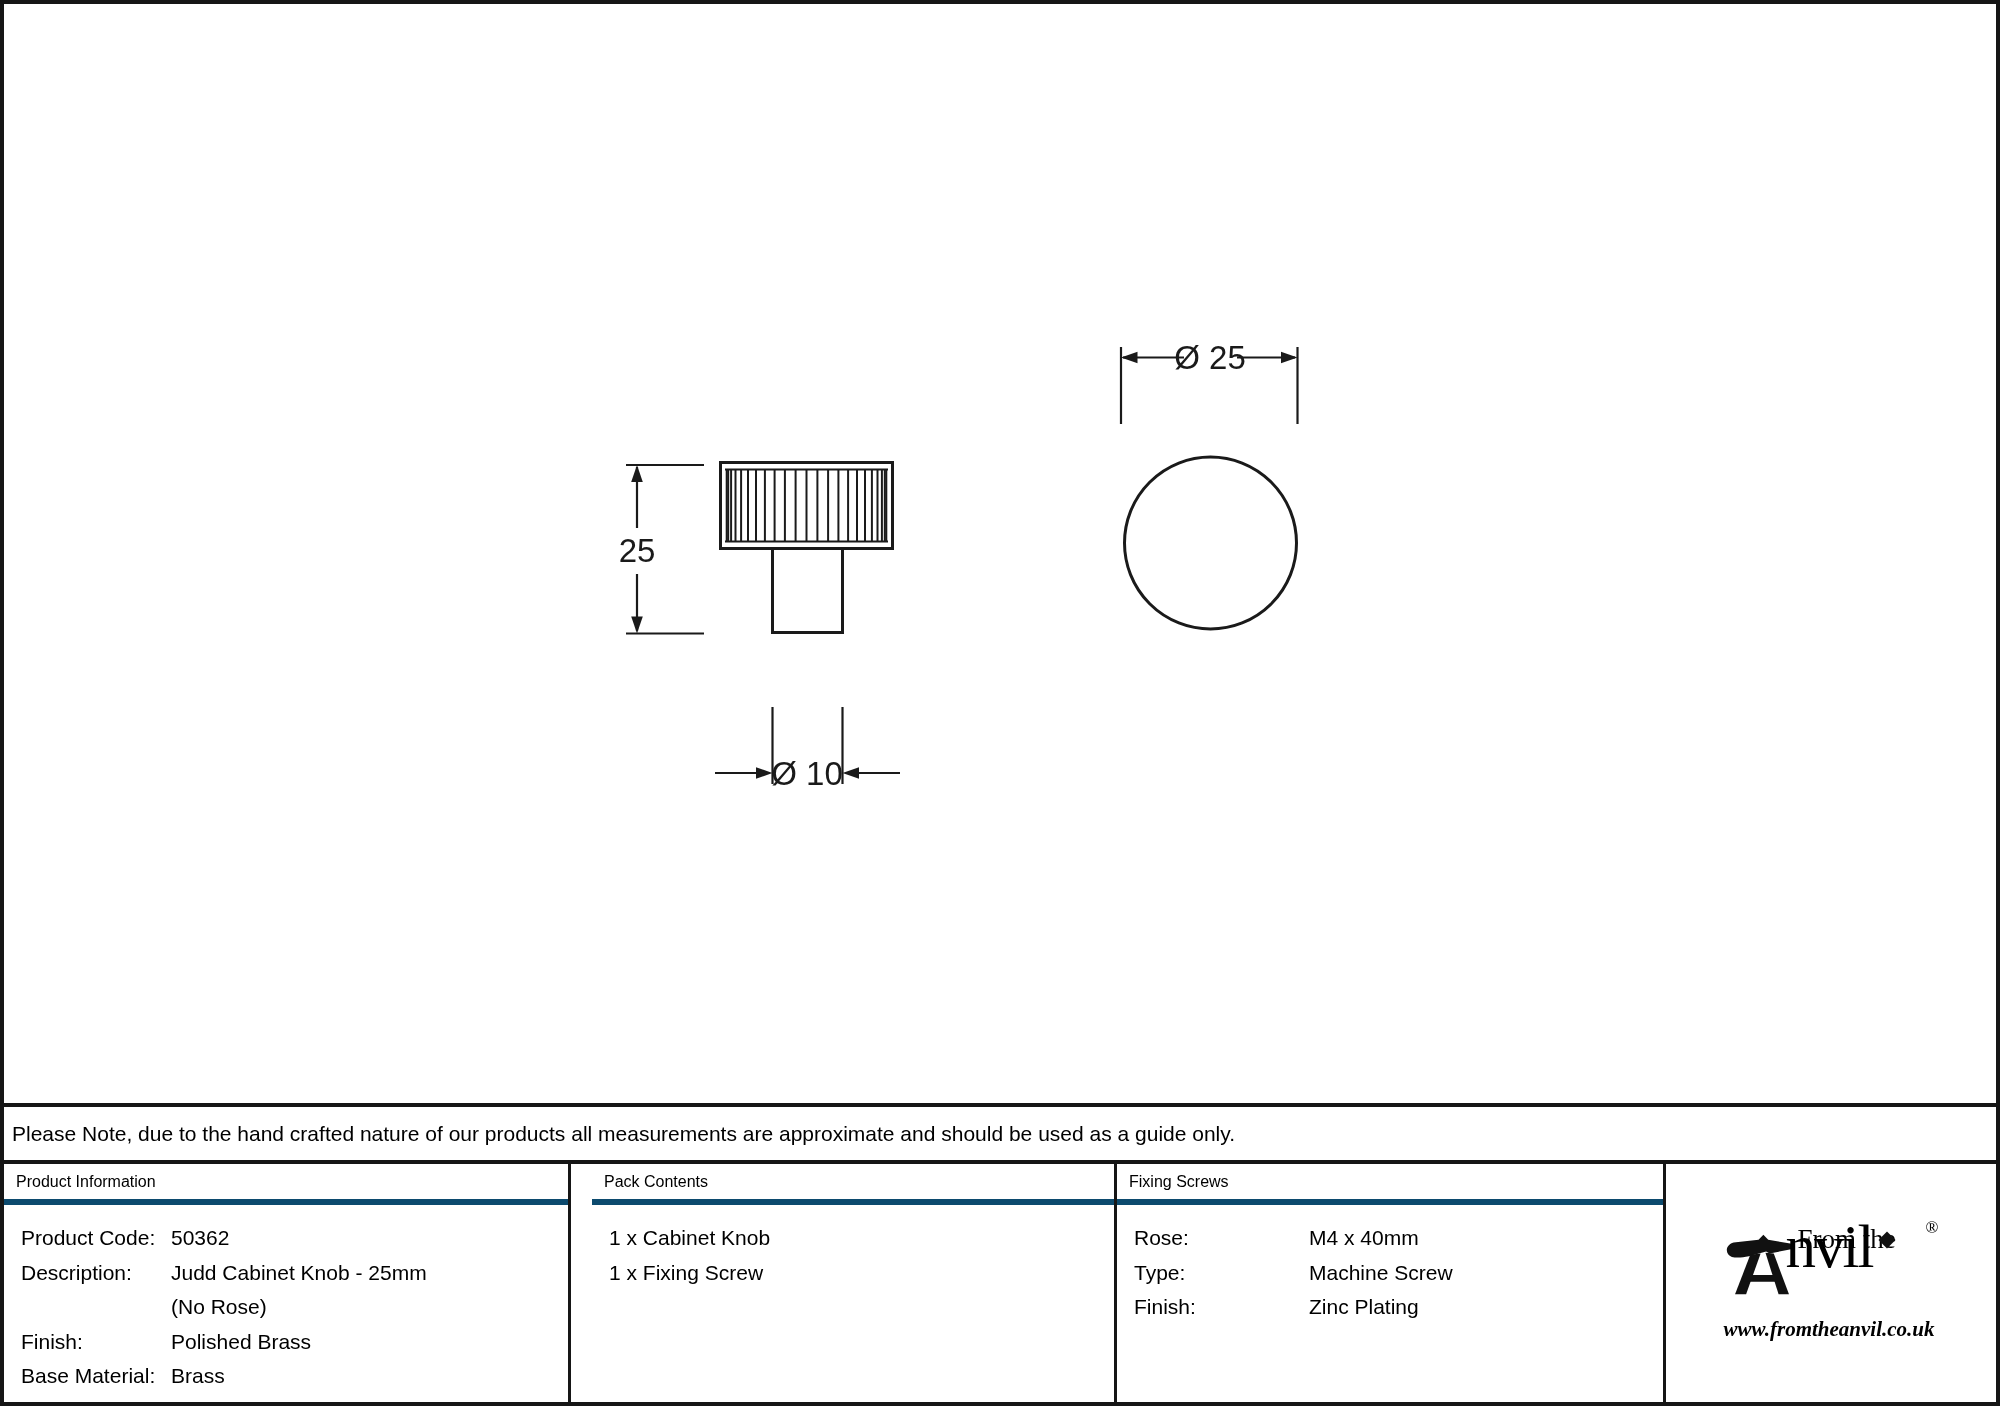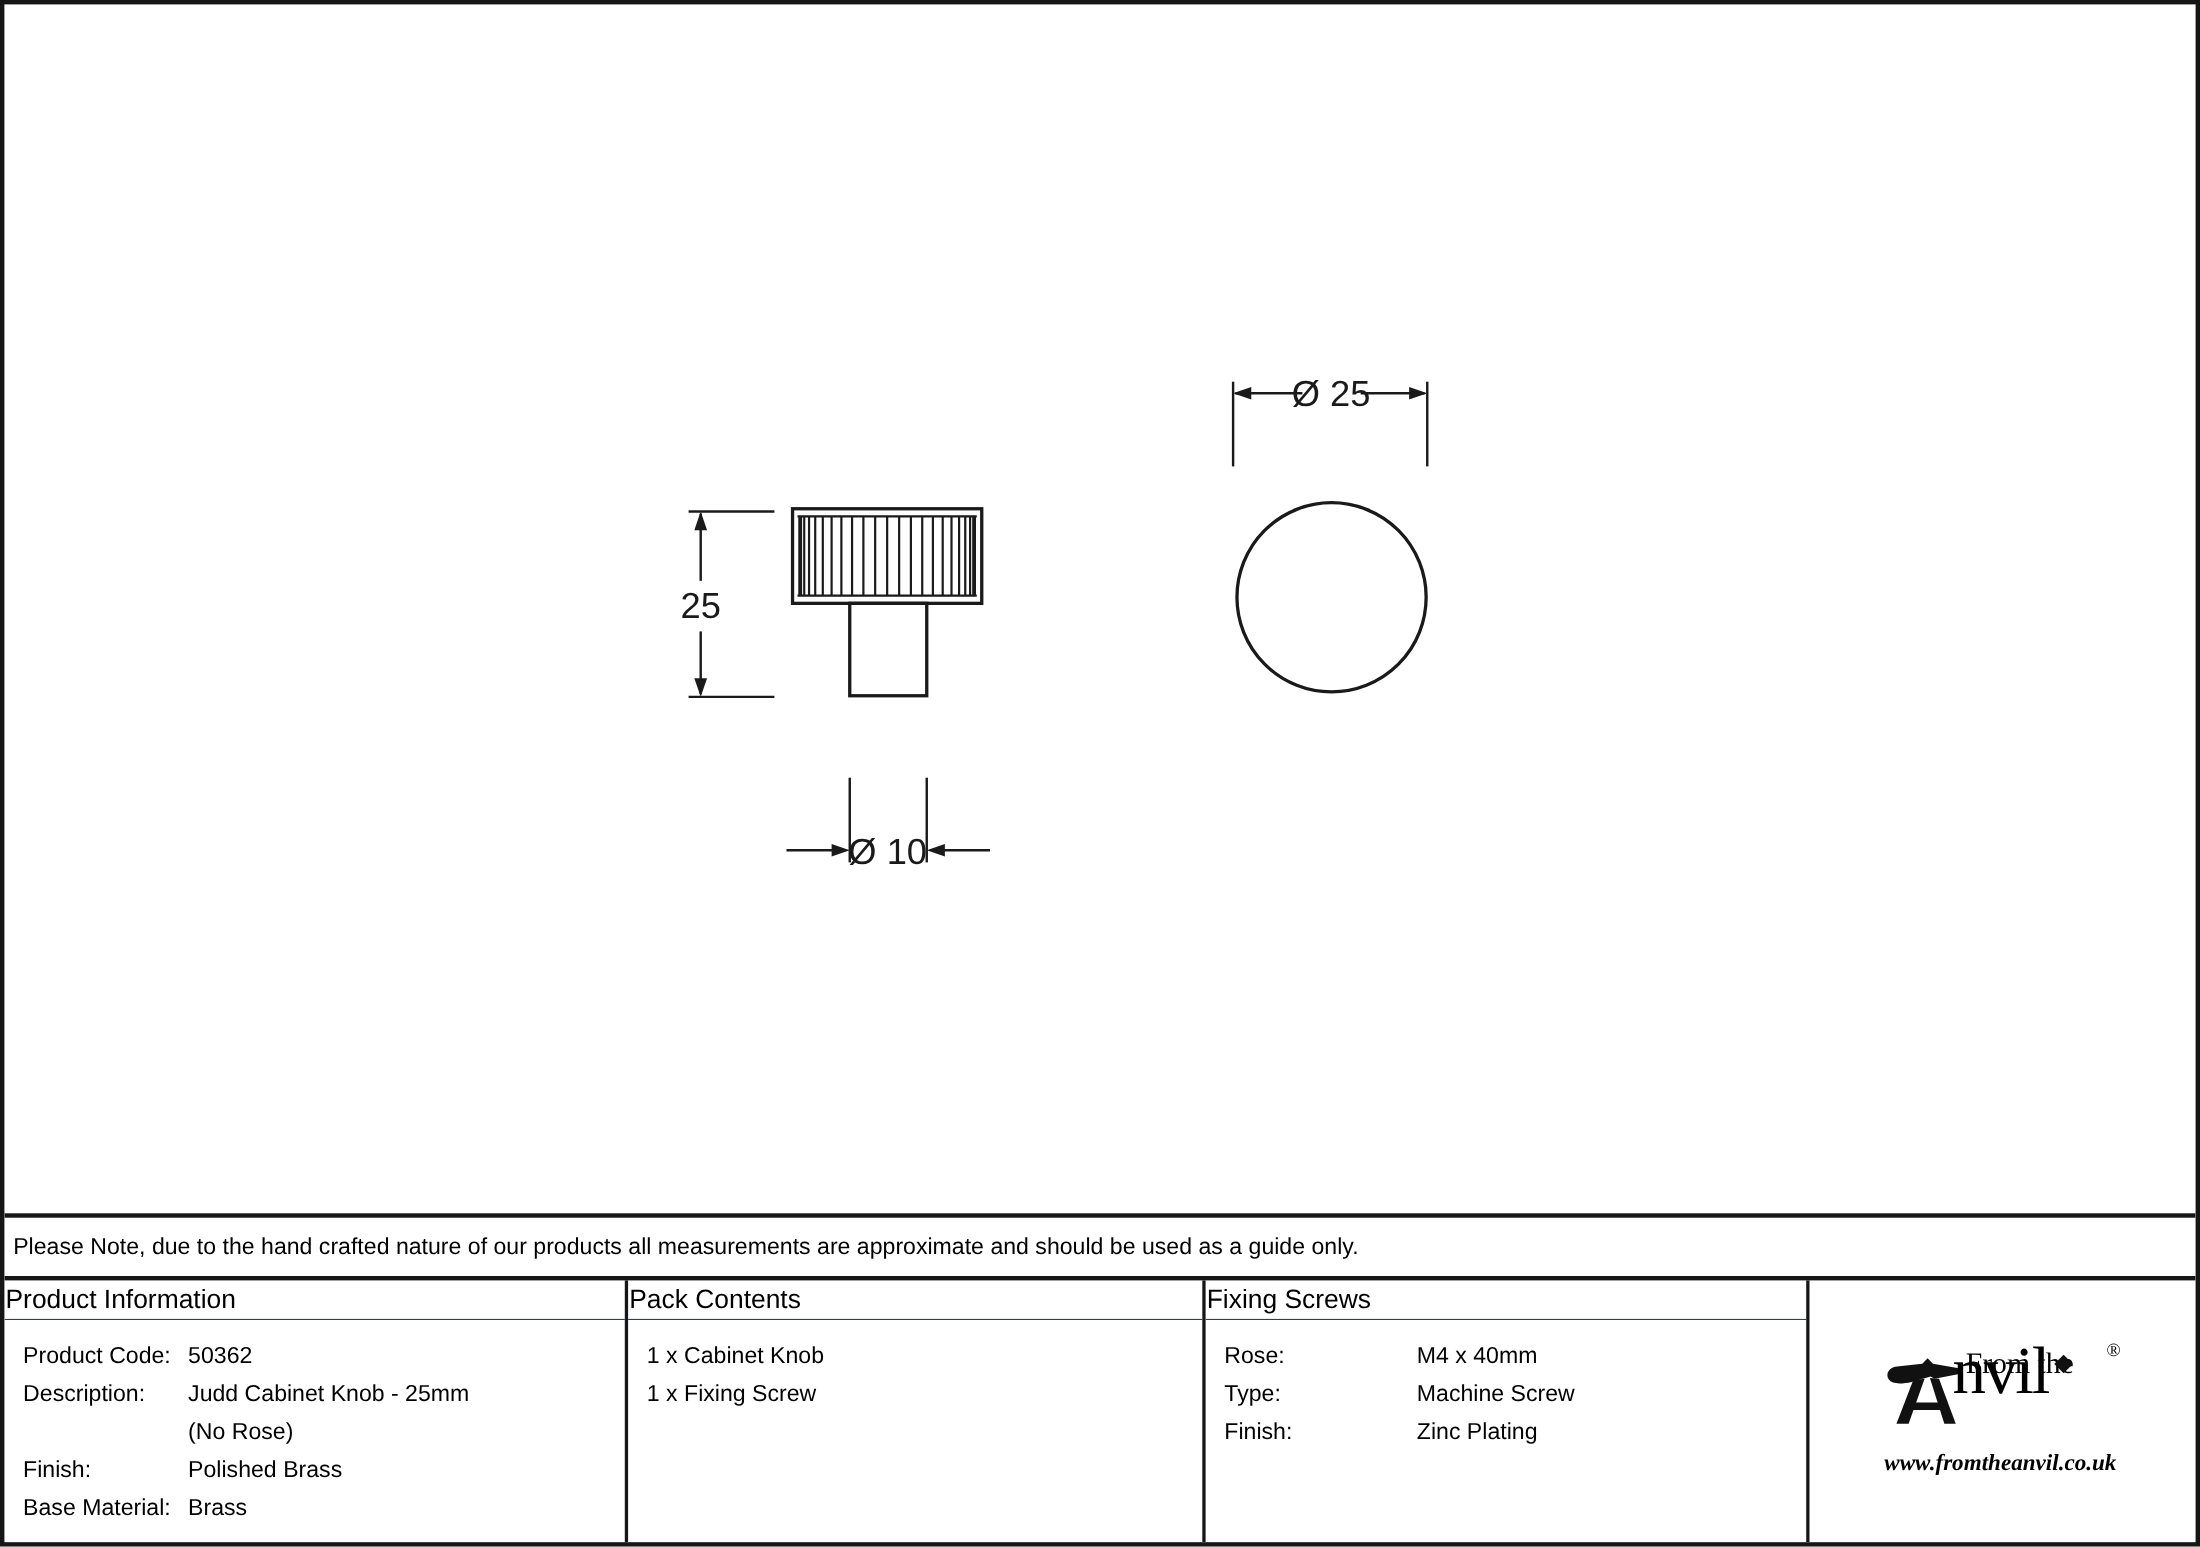--- a/index.html
+++ b/index.html
@@ -22,27 +22,27 @@
     line-height:53px;padding-left:8px;font-size:21px;
     box-sizing:content-box;
   }
   
   .spec-table{
     position:absolute;left:0;right:0;top:1160px;bottom:0;
     display:flex;
   }
   .spec-col{position:relative;box-sizing:border-box;border-right:3px solid #161616;}
   .col-product{width:567px;}
-  .col-pack{width:525px;}
+  .col-pack{width:525px;margin-left:21px;}
   .col-fixing{width:549px;}
   .col-logo{flex:1;border-right:none;display:flex;align-items:center;justify-content:center;}
   .col-header{
-    height:35px;border-bottom:1px solid #0c4a6e;
+    height:35px;border-bottom:6px solid #0c4a6e;
     display:flex;align-items:center;
-    padding-left:1px;font-size:24px;
+    padding-left:12px;font-size:16px;
   }
   .col-body{padding:16px 8px 0 17px;font-size:21px;line-height:34.5px;}
   .kv-row{display:flex;}
   .kv-label{width:150px;flex:0 0 150px;}
   .col-fixing .kv-label{width:175px;flex:0 0 175px;}
   .kv-value{flex:1;}
   .pack-item{display:block;}
   
   .logo-block{position:relative;width:215px;height:118px;}
   .anvil-icon{position:absolute;left:0;top:2px;width:76px;height:84px;}

